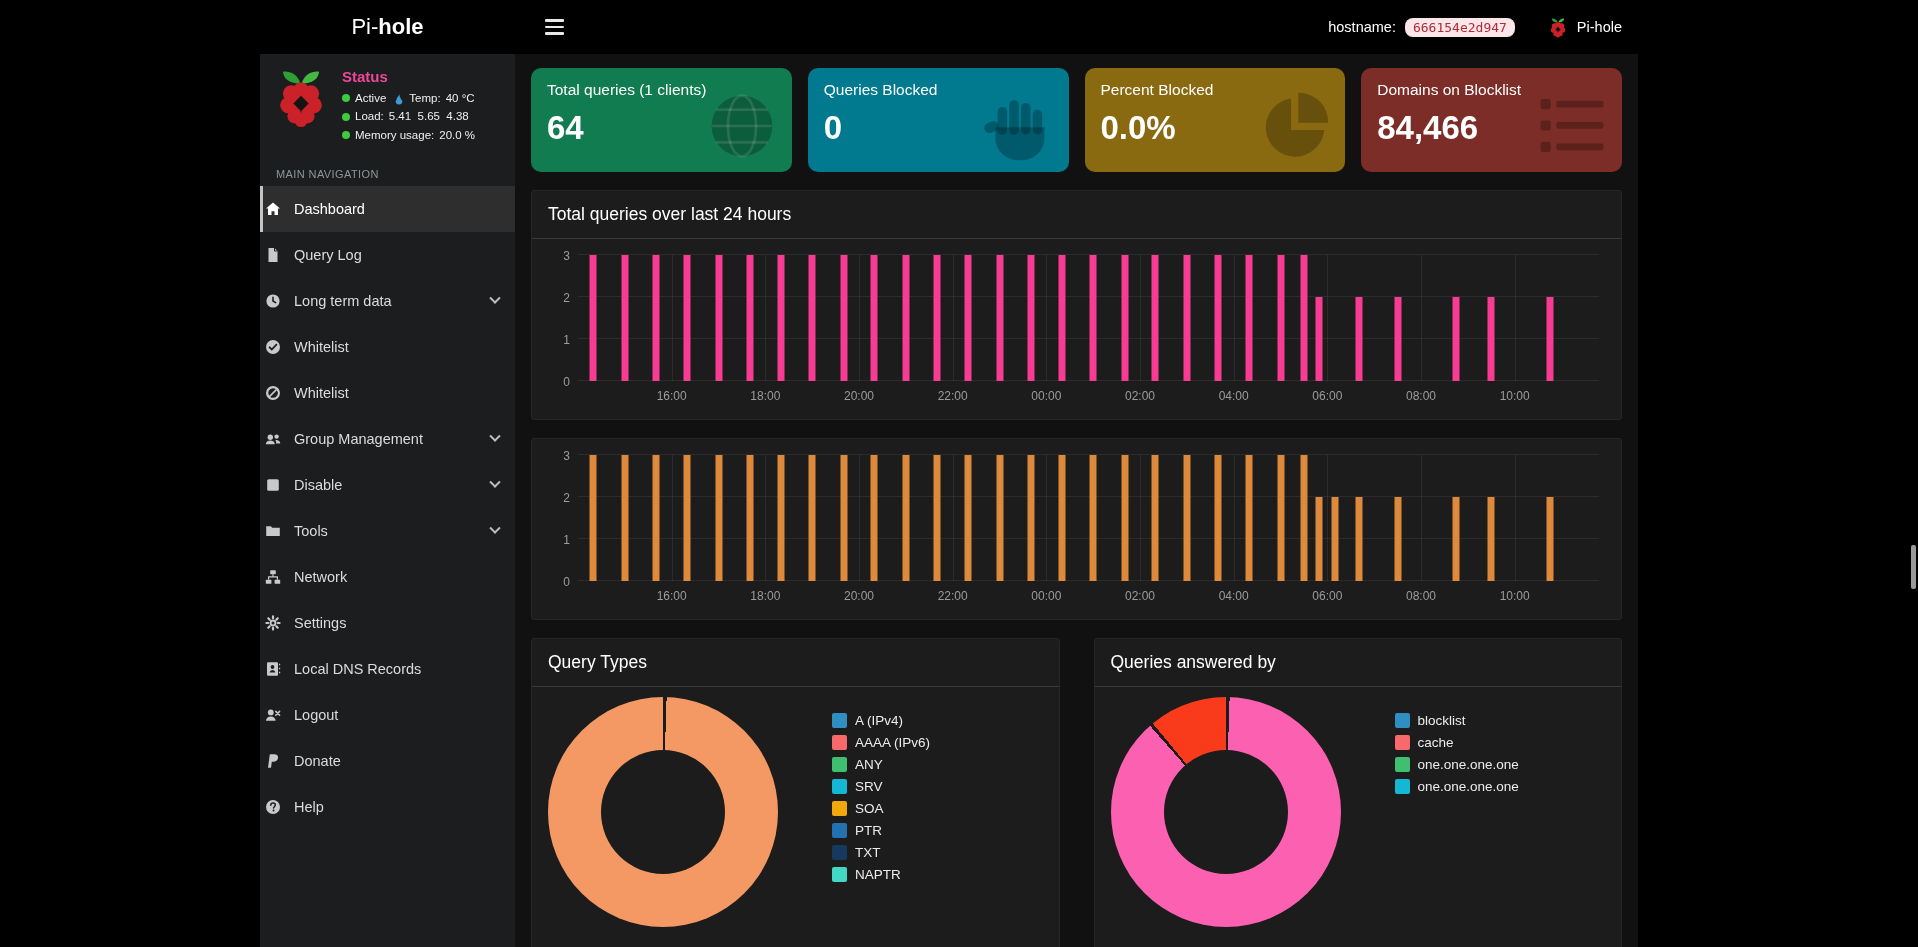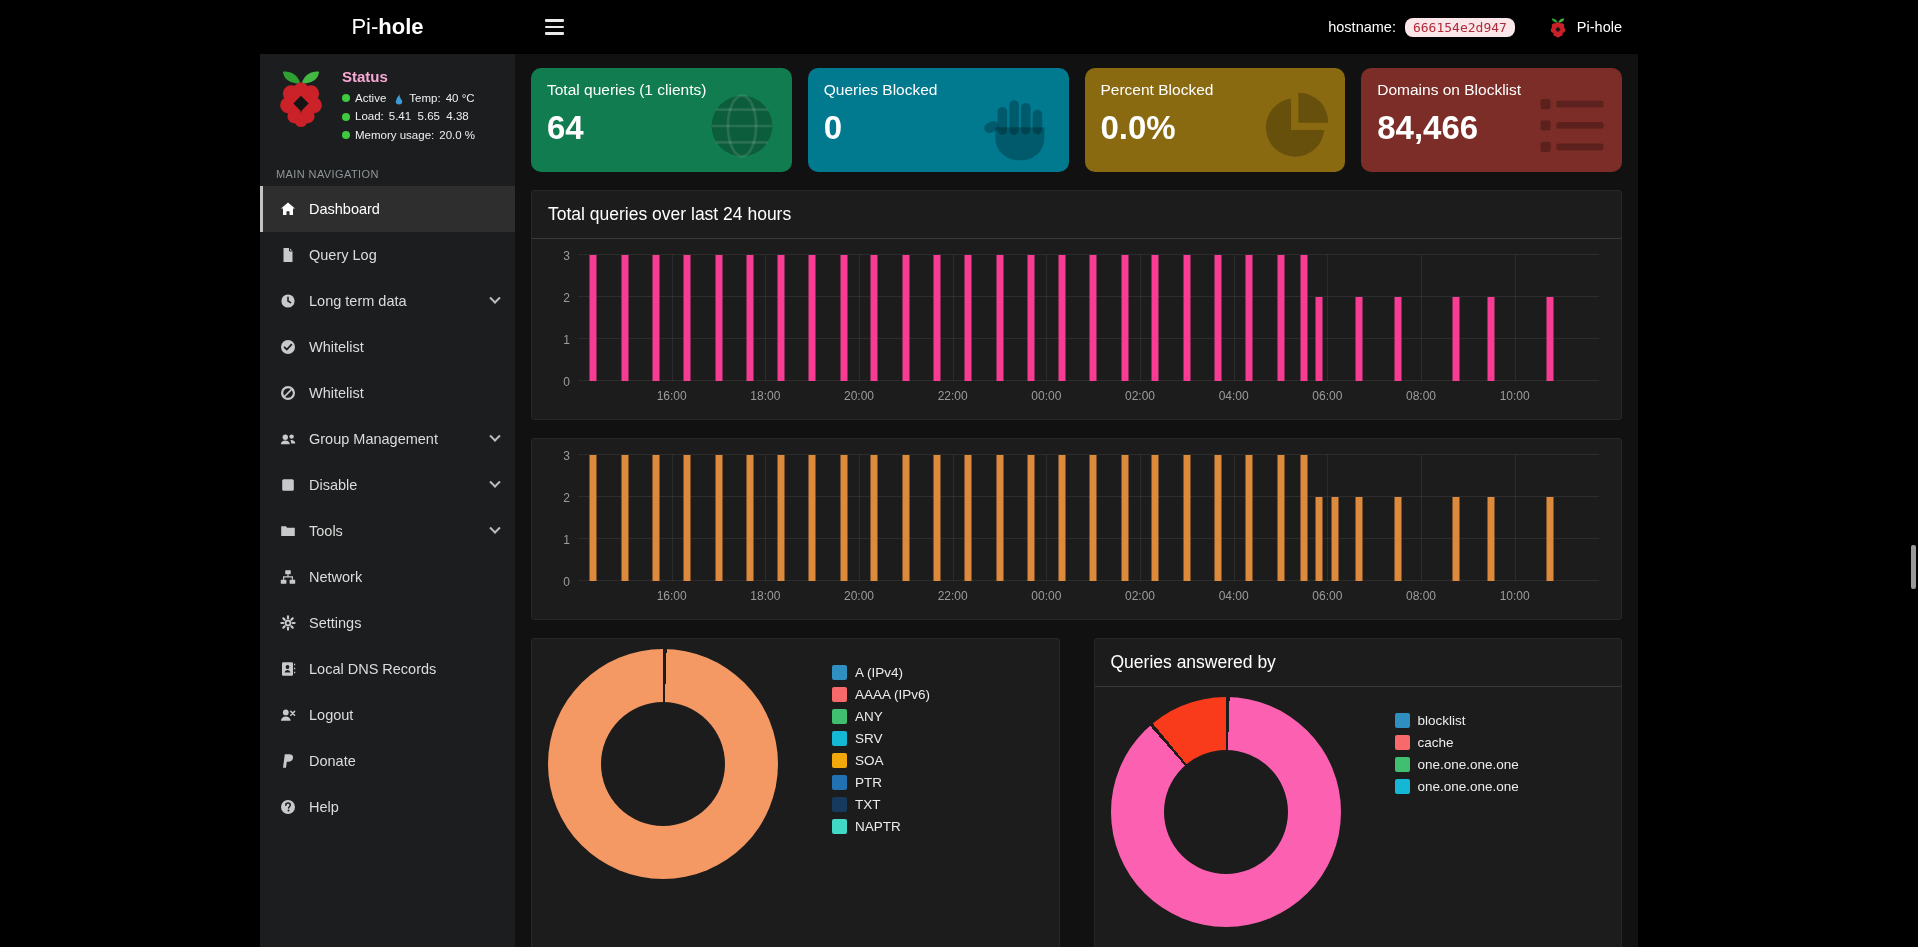--- a/index.html
+++ b/index.html
@@ -17,28 +17,28 @@
   .hb{width:19px;height:2.5px;background:#e8e8e8;border-radius:1px;}
   #nav-right{margin-left:auto;display:flex;align-items:center;gap:9px;padding-right:16px;color:#fff;font-size:14.5px;}
   #hostname-badge{background:var(--badge-bg,#fbe7ea);color:var(--badge-text,#b02a37);
     font-family:"DejaVu Sans Mono",monospace;font-size:13px;padding:2px 8px;border-radius:8px;}
   #nav-raspberry{margin-left:24px;display:flex;}
 
   
   #body-row{flex:1;display:flex;min-height:0;}
   #sidebar{width:255px;flex:0 0 255px;background:#1b1d1e;color:#d4d4d4;}
   #status-panel{display:flex;gap:12px;padding:14px 10px 12px 12px;}
-  #status-title{font-size:15px;font-weight:700;color:#f9a8d4;margin-bottom:4px;}
+  #status-title{font-size:15px;font-weight:700;color:#ec4899;margin-bottom:4px;}
   .status-row{display:flex;align-items:center;gap:5px;font-size:11.5px;color:#efefef;line-height:1.6;white-space:nowrap;}
   .status-row .sv{white-space:pre;}
   .dot{width:8px;height:8px;border-radius:50%;background:var(--status-ok,#3ec93e);flex:0 0 8px;}
   .flame{display:flex;margin-left:3px;}
   #nav-section-label{padding:12px 16px 6px;font-size:11px;color:#8f9699;letter-spacing:.4px;}
   #sidebar-menu{list-style:none;}
-  .nav-item{display:flex;align-items:center;gap:13px;height:46px;padding:0 16px 0 17px;
+  .nav-item{display:flex;align-items:center;gap:13px;height:46px;padding:0 16px 0 2px;
     font-size:14.5px;color:#dcdcdc;cursor:pointer;border-left:3px solid transparent;}
   .nav-item.active{background:#2e2e2e;border-left-color:#c3c3c3;color:#fff;}
   .nav-icon{width:16px;display:flex;color:#c9c9c9;}
   .nav-item.active .nav-icon{color:#fff}
   .chev{margin-left:auto;width:8px;height:8px;border-right:2px solid #bdbdbd;border-bottom:2px solid #bdbdbd;
     transform:rotate(45deg) translate(-2px,-2px);}
 
   
   #content{flex:1;background:#111;padding:14px 16px;overflow:hidden;}
   #stats-row{display:grid;grid-template-columns:repeat(4,1fr);gap:16px;margin-bottom:18px;}
@@ -484,20 +484,21 @@
                 <div class="bar" style="left: 80.2752%; height: 66.6667%;"></div>
                 <div class="bar" style="left: 86.0092%; height: 66.6667%;"></div>
                 <div class="bar" style="left: 89.4495%; height: 66.6667%;"></div>
                 <div class="bar" style="left: 95.1835%; height: 66.6667%;"></div>
               </div>
           </div>
         </section>
 
         <div id="bottom-grid">
           <section class="panel donut-panel">
+            <h2 class="panel-title">Query Types</h2>
             <div class="panel-body">
               <div class="donut" id="query-types-donut" style="background: conic-gradient(rgb(28, 28, 28) 0%, rgb(28, 28, 28) 0.5%, rgb(244, 152, 100) 0.5%, rgb(244, 152, 100) 100%);">
                 <div class="hole"></div>
               </div>
               <ul class="legend" id="query-types-legend">
                   <li class="legend-item">
                     <span class="swatch" style="background:#2f8fc1"></span>
                     <span class="legend-label">A (IPv4)</span>
                   </li>
                   <li class="legend-item">

